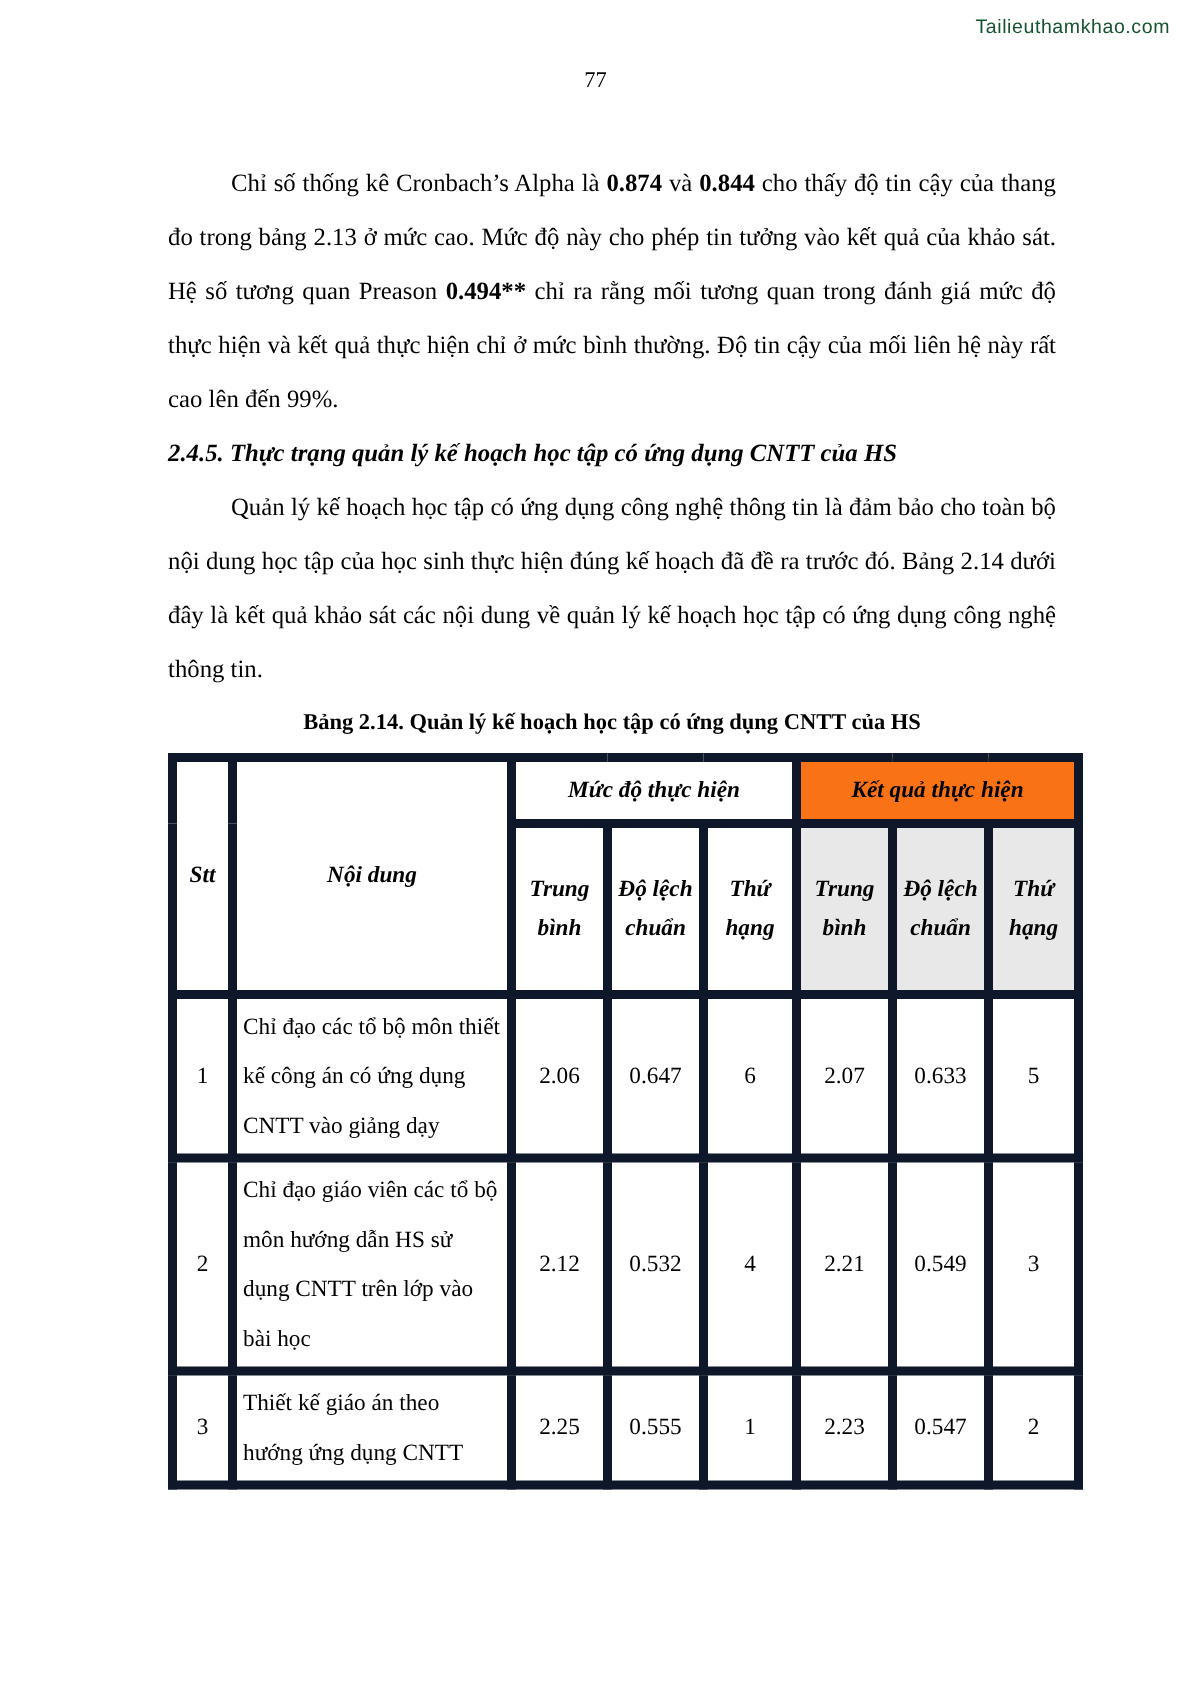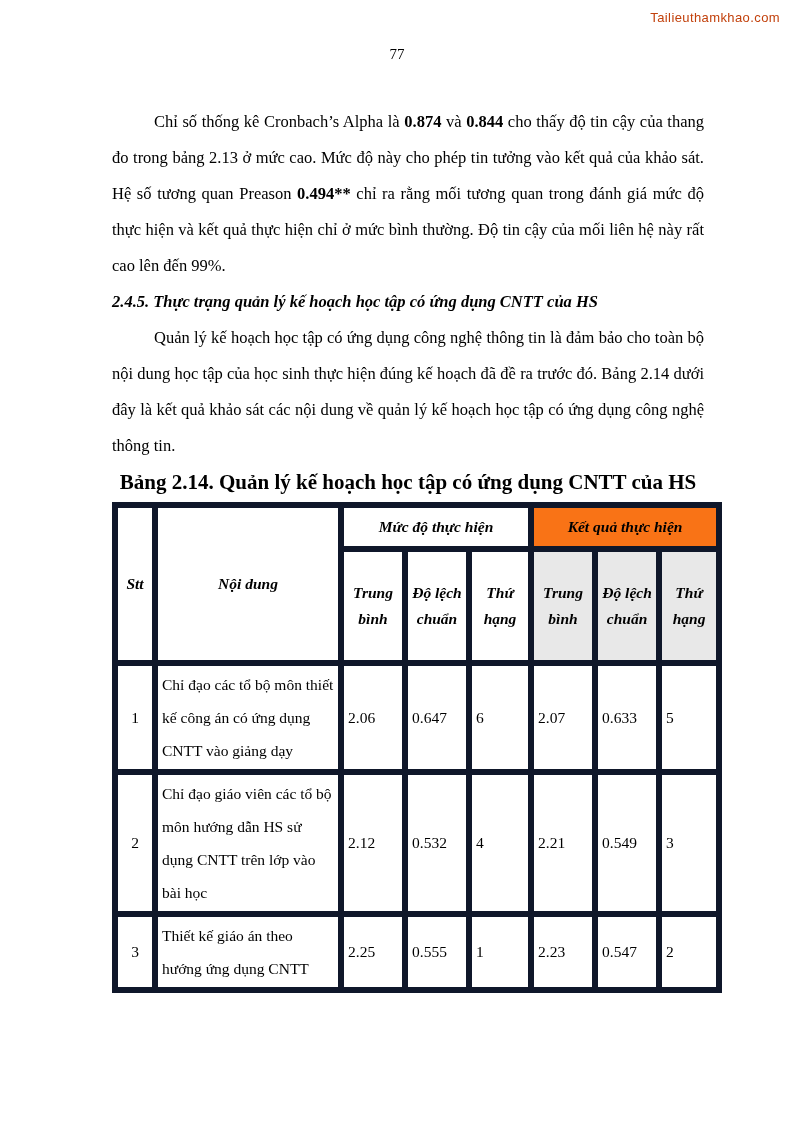--- a/index.html
+++ b/index.html
@@ -20,21 +20,21 @@
     width: 794px;
     height: 1123px;
     box-sizing: border-box;
   }
   .watermark {
     position: absolute;
     top: 10px;
     right: 14px;
     font-family: "Liberation Sans", sans-serif;
     font-size: 13px;
-    color: #c2410c;
+    color: #14532d;
     letter-spacing: 0.4px;
     user-select: none;
   }
   .page-number {
     position: absolute;
     top: 46px;
     left: 0;
     width: 794px;
     text-align: center;
     font-size: 15px;
@@ -56,21 +56,21 @@
     text-indent: 42px;
   }
   .heading {
     font-size: 16.5px;
     font-weight: bold;
     font-style: italic;
     line-height: 36px;
     margin: 0;
   }
   .table-caption {
-    font-size: 21px;
+    font-size: 15px;
     font-weight: bold;
     text-align: center;
     line-height: 36px;
     margin: 0 0 2px 0;
   }
   table.data {
     border-collapse: collapse;
     width: 604px;
     margin-left: 0px;
     table-layout: fixed;
@@ -101,20 +101,21 @@
   th.sub.shaded {
     background: #e8e8e8;
   }
   th.stt, th.noidung {
     text-align: center;
     font-weight: bold;
     font-style: italic;
     font-size: 16px;
   }
   td.num {
+    text-align: center;
     font-style: normal;
   }
   td.idx {
     text-align: center;
   }
   td.txt {
     text-align: left;
     line-height: 33px;
     padding-left: 6px;
     padding-right: 4px;

